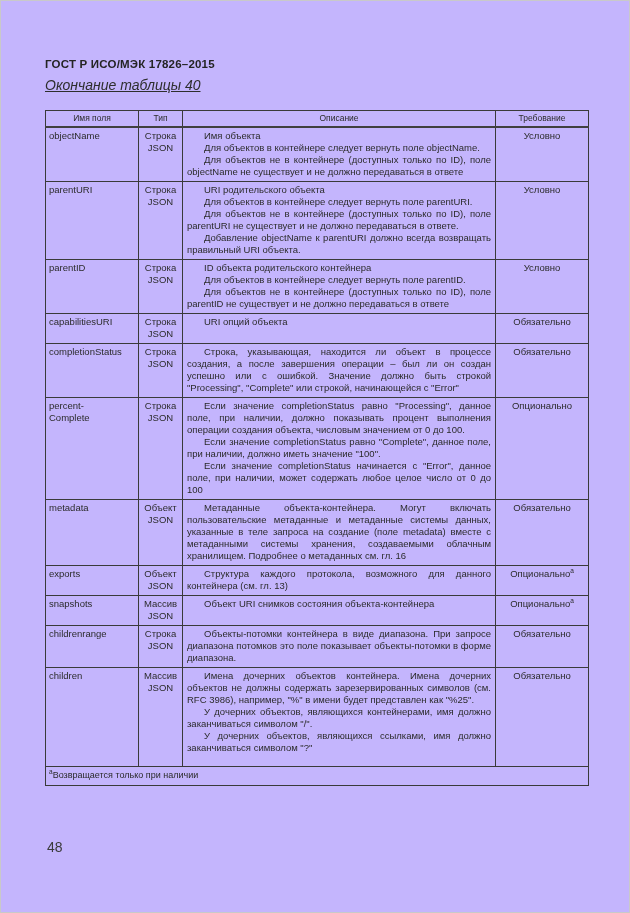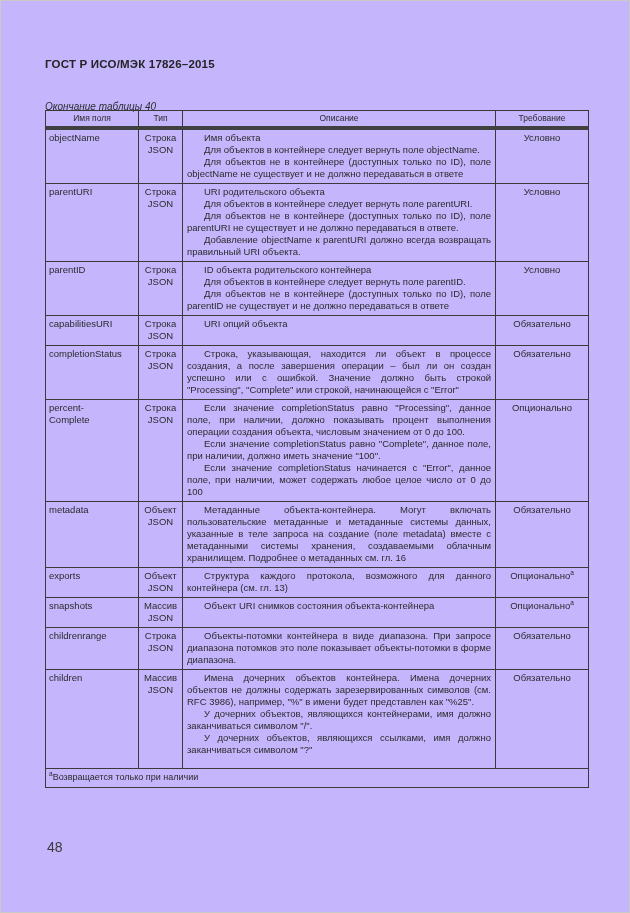--- a/index.html
+++ b/index.html
@@ -16,40 +16,40 @@
     background: #c4b5fd;
     border: 1px solid #c9c9c9;
     overflow: hidden;
   }
   .doc-header {
     position: absolute; left: 44px; top: 57px;
     font-size: 11.5px; font-weight: bold; letter-spacing: 0.2px;
     color: #242424;
   }
   .caption {
-    position: absolute; left: 44px; top: 100px;
-    font-size: 10px; font-style: italic; color: #2e2e2e;
+    position: absolute; left: 44px; top: 76px;
+    font-size: 14px; font-style: italic; color: #2e2e2e; text-decoration: underline;
   }
   table.fields {
     position: absolute; left: 44px; top: 109px;
     width: 543px;
     border-collapse: collapse; table-layout: fixed;
     border: 1.5px solid #2e2e2e;
   }
   th, td {
     border: 1px solid #3a3a3a;
     vertical-align: top;
     color: #2b2b2b;
   }
   thead th {
     font-weight: normal;
     font-size: 8.5px;
     text-align: center;
     padding: 2px 2px 3px;
-    border-bottom: 4px solid #404040;
+    border-bottom: 2px solid #404040;
   }
   tbody td, tfoot td { font-size: 9.5px; line-height: 12px; }
   .c-name  { padding: 2px 3px 3px; white-space: pre-line; }
   .c-type  { padding: 2px 1px 3px; text-align: center; white-space: pre-line; }
   .c-desc  { padding: 2px 4px 3px; }
   .c-desc p { text-indent: 17px; text-align: justify; margin: 0; }
   .c-req   { padding: 2px 2px 3px; text-align: center; }
   tbody tr:last-child td { padding-bottom: 12px; }
   sup { font-size: 6.5px; vertical-align: super; line-height: 0; }
   .footnote-cell { padding: 2px 3px 4px; font-size: 9px; }

